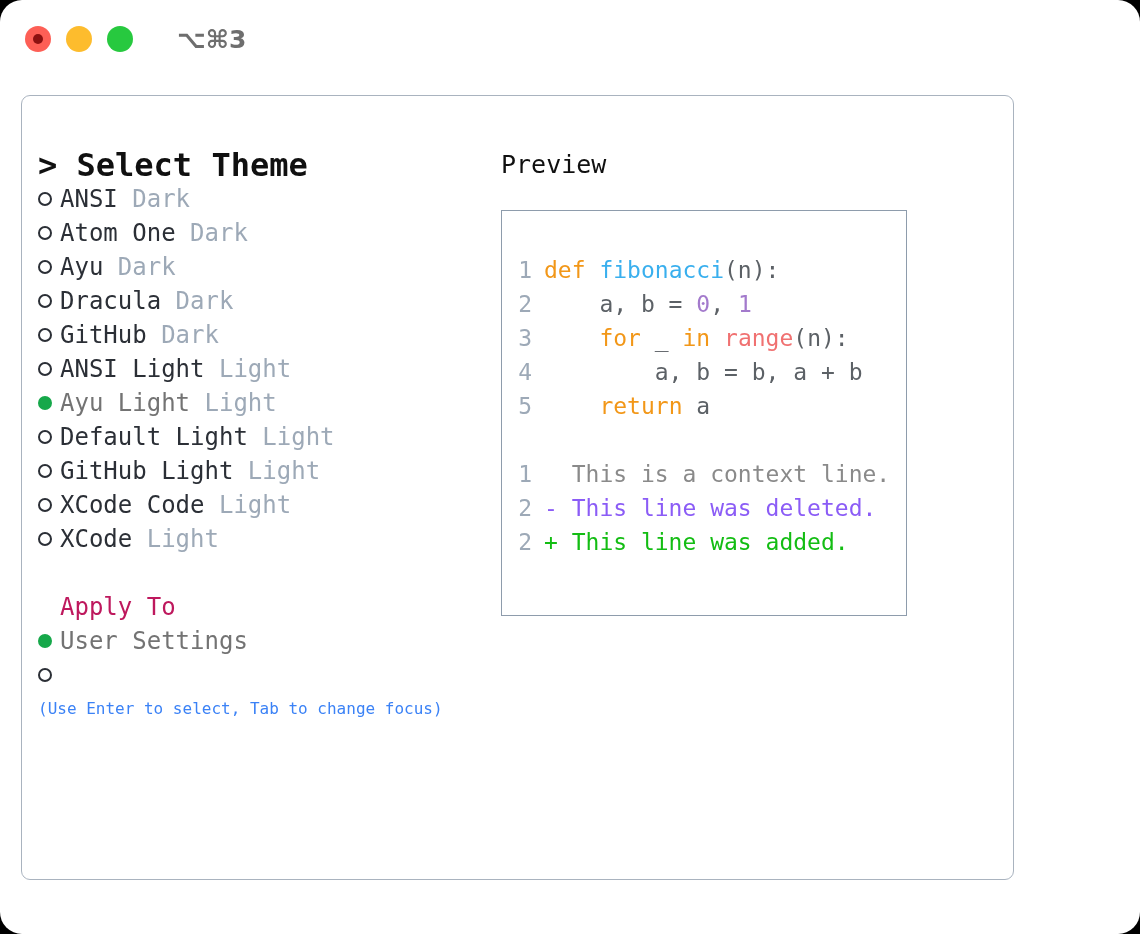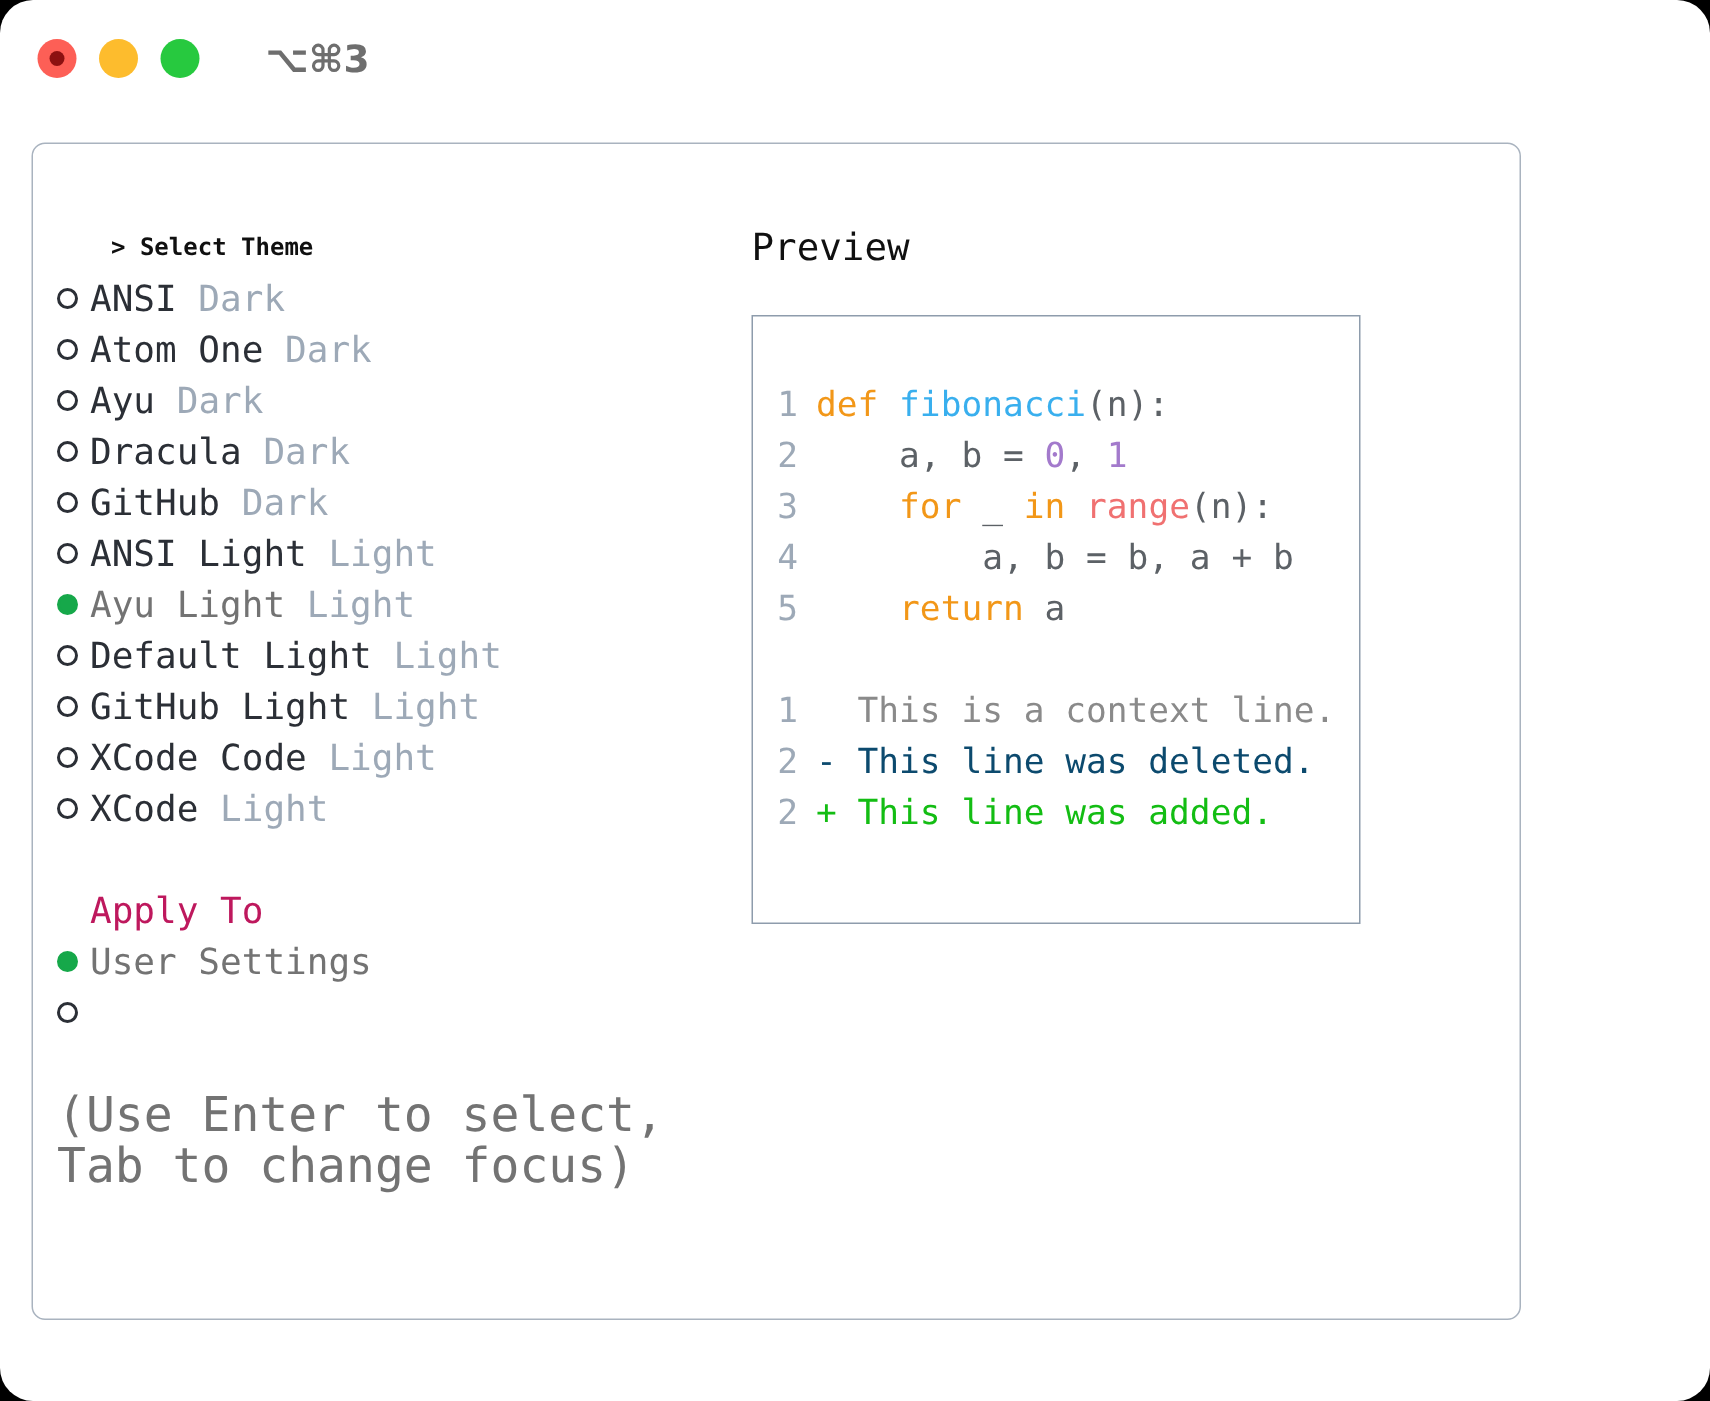--- a/index.html
+++ b/index.html
@@ -83,26 +83,25 @@
   }
 
   
   .left-col {
     position: absolute;
     left: 16px;
     top: 52px;
     width: 450px;
   }
   .heading {
-    font-size: 16px;
+    font-size: 32px;
     line-height: 34px;
     color: #101010;
     font-weight: bold;
     white-space: pre;
-    margin-left: 36px;
   }
 
   .opt {
     font-size: 24px;
     line-height: 34px;
     color: #2B2F36;
     white-space: pre;
     display: block;
   }
   .opt .bullet {
@@ -128,24 +127,23 @@
   .spacer-sm { height: 34px; }
   .section-head {
     font-size: 24px;
     line-height: 34px;
     color: #be185d;
     padding-left: 22px;
     white-space: pre;
   }
 
   .hint {
-    margin-top: 34px;
-    font-size: 32px;
-    line-height: 34px;
-    color: #737373;
+    font-size: 16px;
+    line-height: 34px;
+    color: #3b82f6;
     width: 410px;
     white-space: pre-wrap;
   }
 
   
   .right-col {
     position: absolute;
     left: 479px;
     top: 52px;
     width: 500px;
@@ -180,21 +178,21 @@
     text-align: right;
     margin-right: 12px;
   }
   .kw   { color: #F29718; }
   .fn   { color: #39AFEE; }
   .num  { color: #A37ACC; }
   .bi   { color: #F07171; }
   .pl   { color: #5C6166; }
   .gap  { display: block; height: 34px; }
   .ctx  { color: #8A8A8A; }
-  .del  { color: #0c4a6e; }
+  .del  { color: #8b5cf6; }
   .add  { color: #13BD13; }
 </style>
 </head>
 <body>
 
 <div class="window">
 
   <div class="titlebar">
     <div class="dots">
       <div class="dot red">

